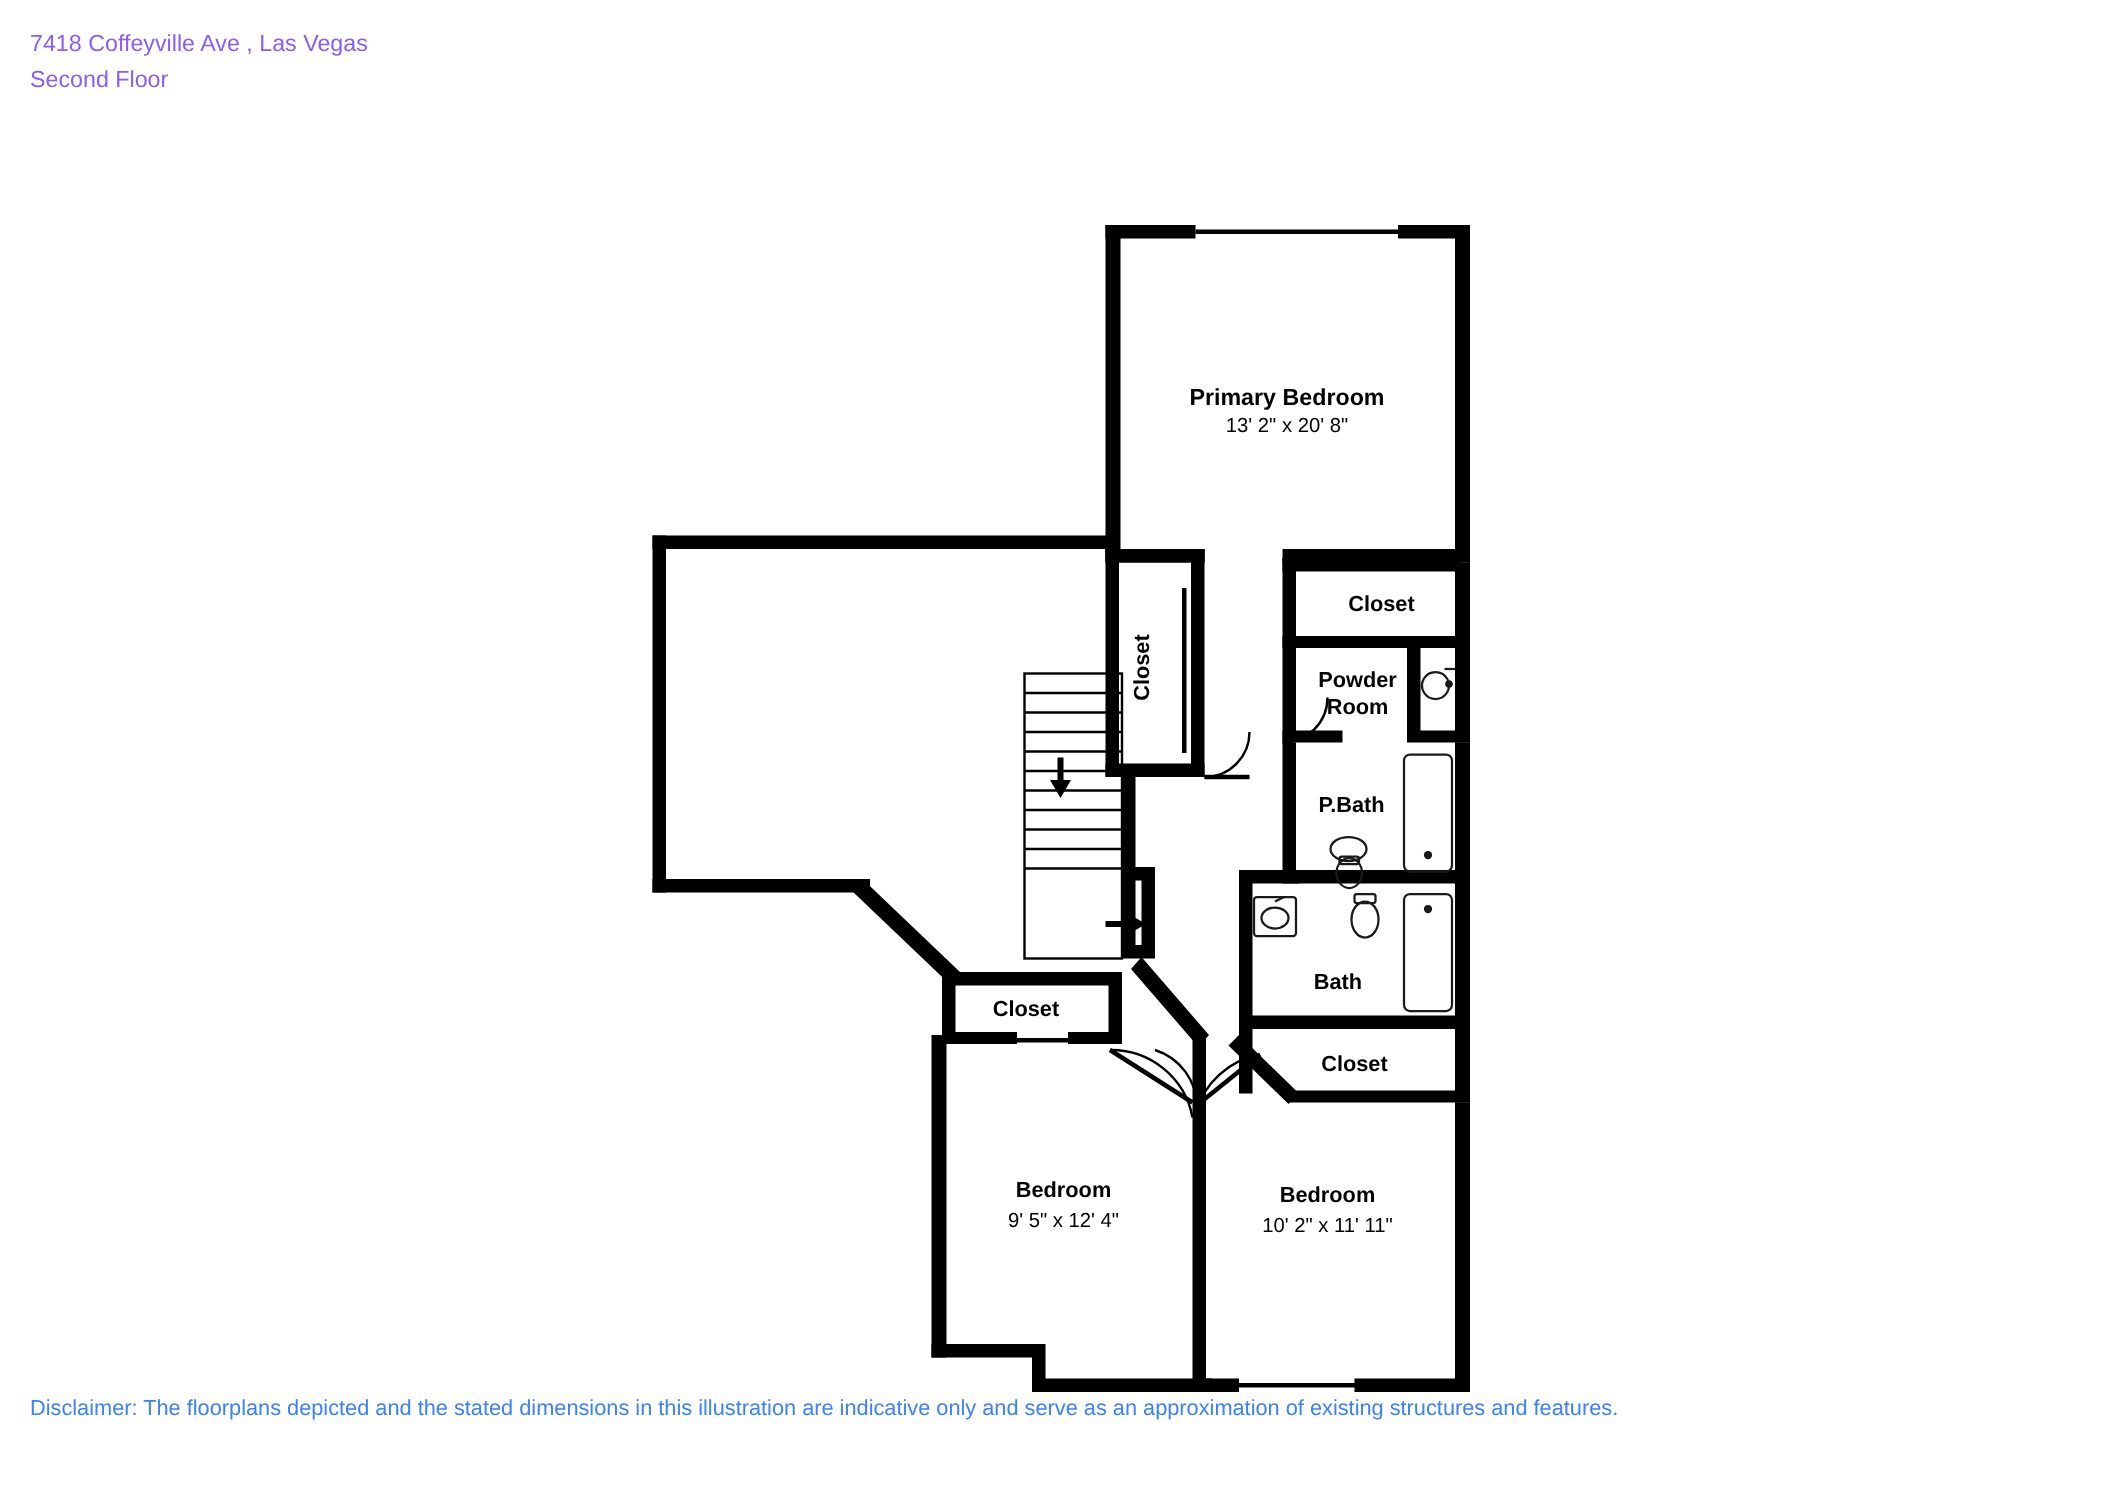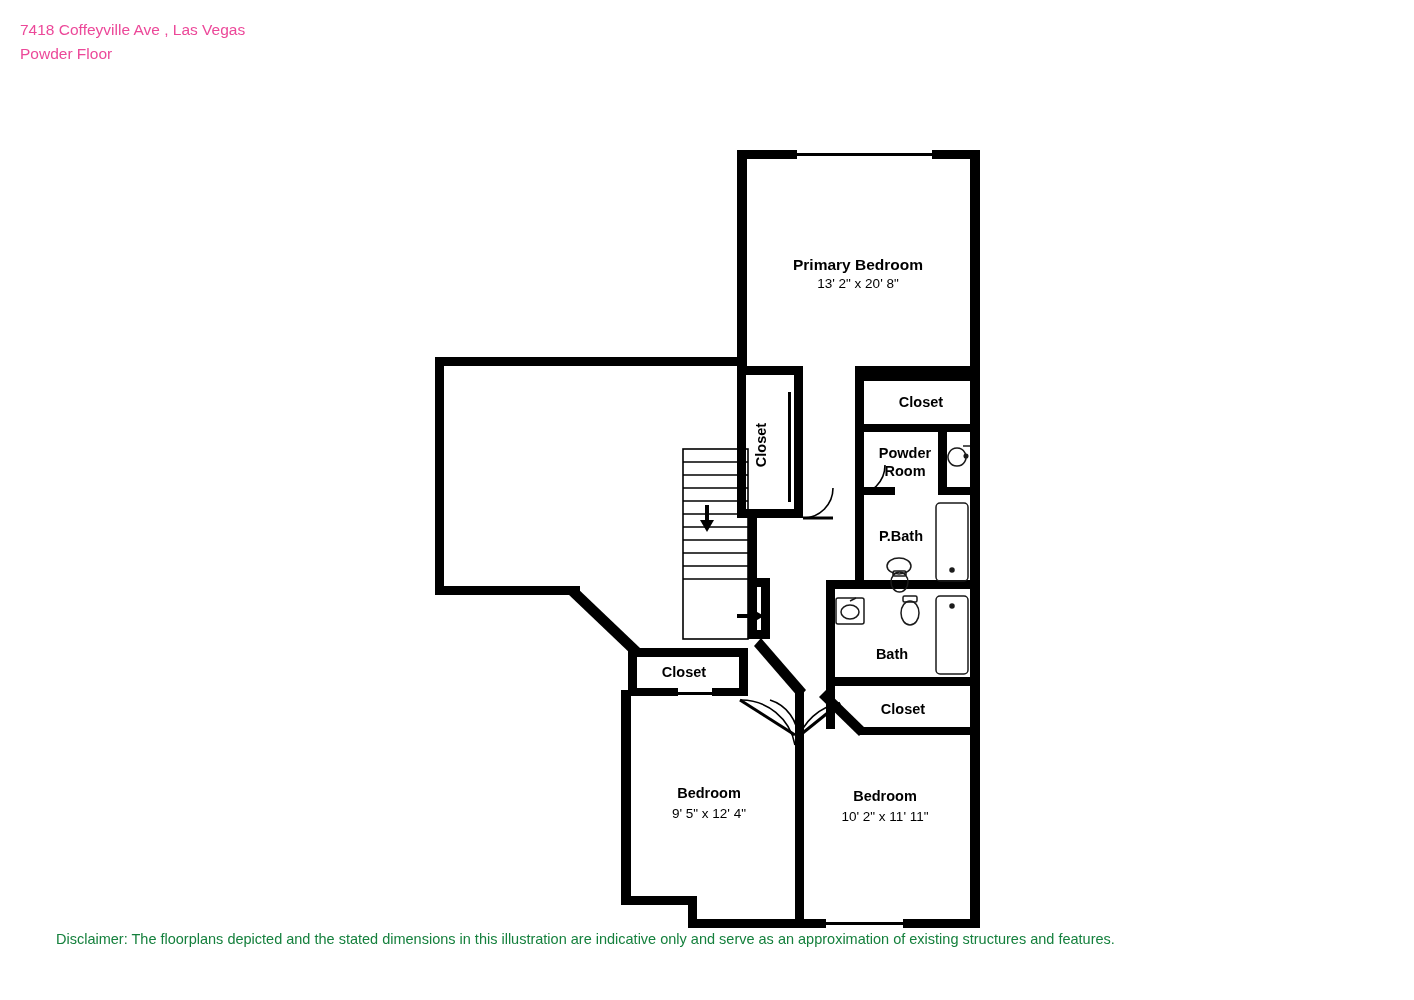--- a/index.html
+++ b/index.html
@@ -14,32 +14,31 @@
     font-family: "Liberation Sans", sans-serif;
     color: #111111;
     overflow: hidden;
   }
   #header {
     position: absolute;
     left: 20px;
     top: 18px;
     line-height: 24px;
     font-size: 15.5px;
-    color: #ec4899;
+    color: #8b5cf6;
   }
   #header div { white-space: nowrap; }
 
   #footer {
     position: absolute;
     left: 20px;
     top: 925px;
     line-height: 29px;
     font-size: 14.5px;
-    color: #15803d;
-    margin-left: 36px;
+    color: #3b82f6;
   }
   #footer div { white-space: nowrap; }
 
   #plan-wrap {
     position: absolute;
     left: 0;
     top: 0;
     width: 1261px;
     height: 1000px;
   }
@@ -61,21 +60,21 @@
   }
   .lbl-big {
     font-size: 15.5px;
   }
 </style>
 </head>
 <body>
 
 <div id="header">
   <div>7418 Coffeyville Ave , Las Vegas</div>
-  <div>Powder Floor</div>
+  <div>Second Floor</div>
 </div>
 
 <div id="plan-wrap">
 <svg width="1414" height="1000" viewBox="0 0 1414 1000" xmlns="http://www.w3.org/2000/svg">
 
   <g fill="#000000" stroke="none">
 
     <rect x="737" y="150" width="10" height="222"></rect>
     <rect x="737" y="150" width="60" height="9"></rect>
     <rect x="932" y="150" width="48" height="9"></rect>

